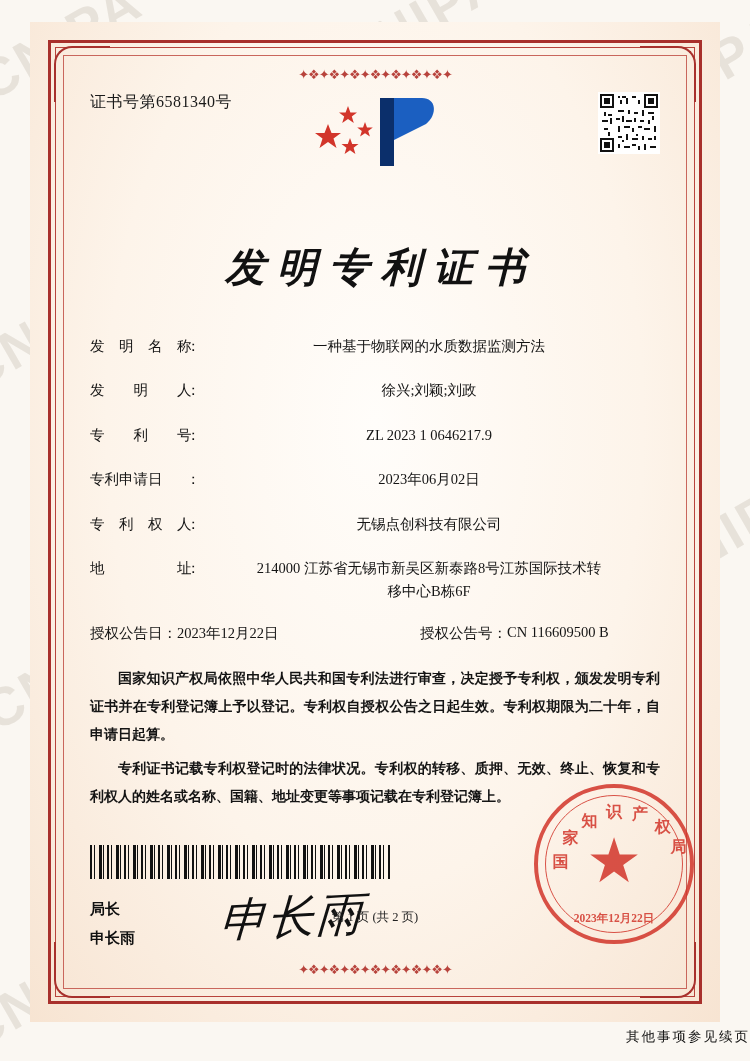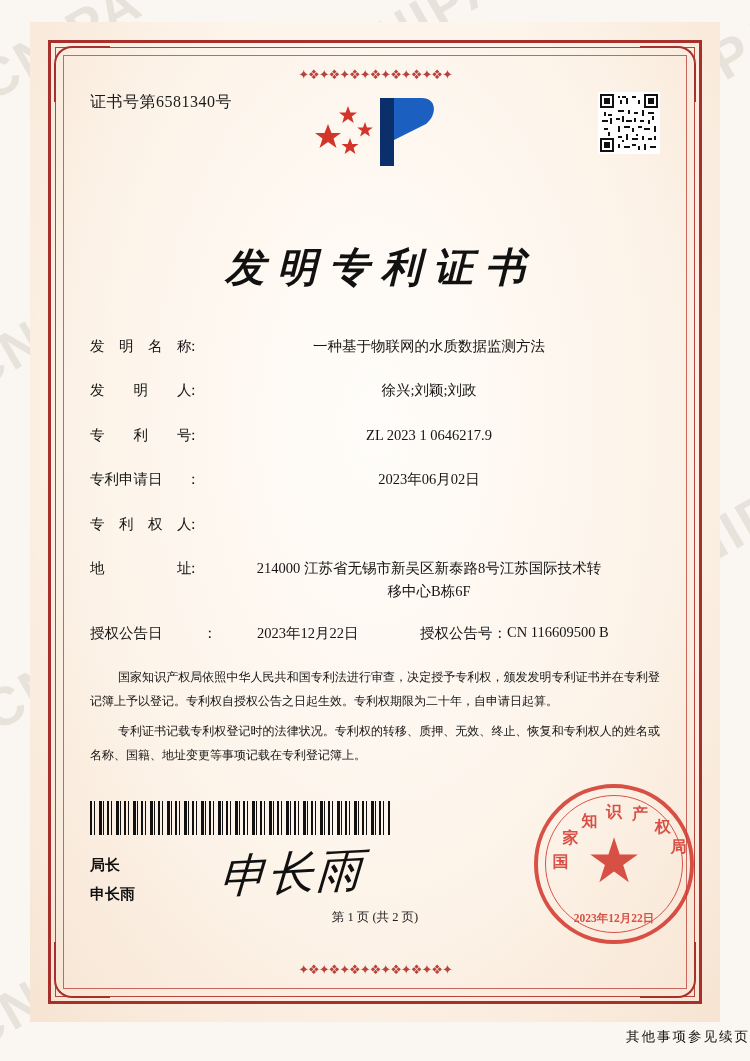--- a/index.html
+++ b/index.html
@@ -146,30 +146,31 @@
   .f-value { flex: 1 1 auto; text-align: center; }
   .f-value .cont { display: block; }
 
   .row2 {
     display: flex;
     margin-bottom: 22px;
     font-size: 14.5px;
     color: #141414;
   }
   .row2 .seg { display: flex; }
-  .row2 .seg.first { width: 330px; gap: 40px; }
+  .row2 .seg.first { width: 330px; }
   .row2 .lbl { white-space: nowrap; }
 
   .para {
-    font-size: 12px;
+    font-size: 14px;
     line-height: 2;
     color: #141414;
     text-align: justify;
     text-indent: 28px;
     margin-top: 6px;
+    font-weight: bold;
   }
 
   
   .barcode {
     margin-top: 34px;
     height: 34px;
     width: 300px;
     background-image: repeating-linear-gradient(
       to right,
       #111 0 2px, transparent 2px 4px,
@@ -410,20 +411,21 @@
 
       <div class="field">
         <span class="f-label">专利申请日</span>
         <span class="f-colon">：</span>
         <span class="f-value">2023年06月02日</span>
       </div>
 
       <div class="field">
         <span class="f-label">专　利　权　人</span>
         <span class="f-colon">：</span>
+        <span class="f-value">无锡点创科技有限公司</span>
       </div>
 
       <div class="field">
         <span class="f-label">地　　　　　址</span>
         <span class="f-colon">：</span>
         <span class="f-value">
           <span class="cont">214000 江苏省无锡市新吴区新泰路8号江苏国际技术转</span>
           <span class="cont">移中心B栋6F</span>
         </span>
       </div>

